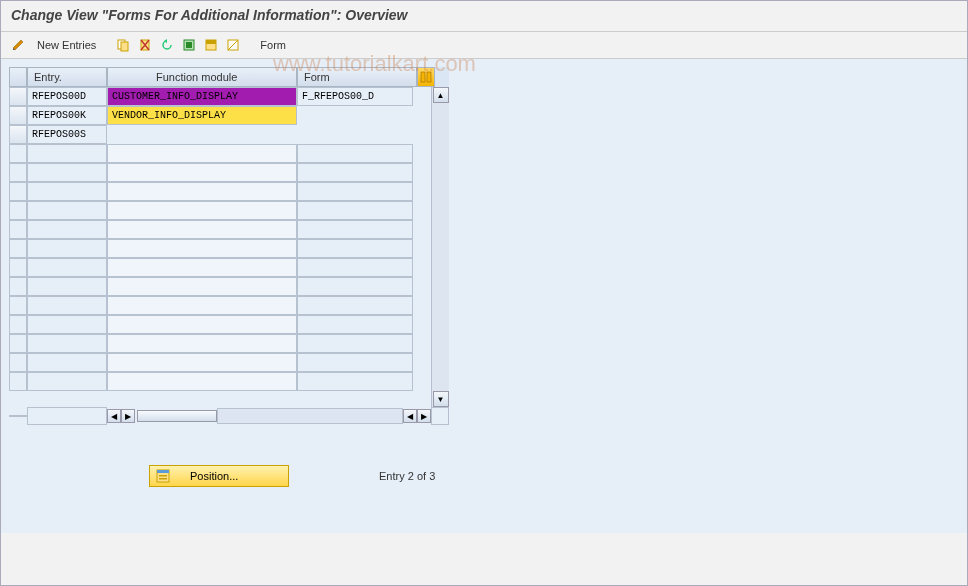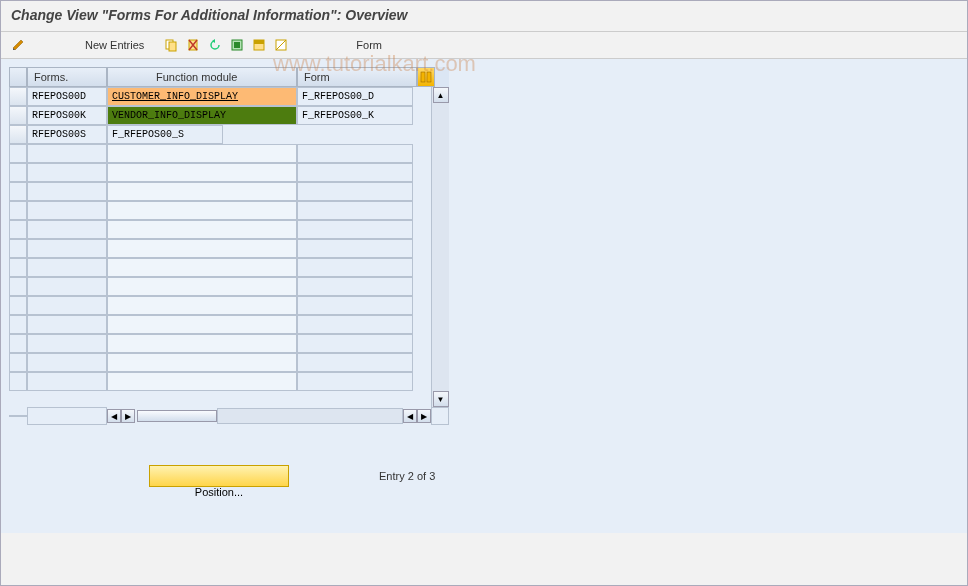--- a/index.html
+++ b/index.html
@@ -36,21 +36,20 @@
     width: 18px; height: 18px;
     display: inline-flex;
     align-items: center; justify-content: center;
     cursor: pointer;
     border: 1px solid transparent;
   }
   .tb-text {
     padding: 2px 6px;
     color: #333;
     cursor: pointer;
-    margin-left: 48px;
   }
   .tb-sep { width: 4px; }
   .content {
     background: #e6eef8;
     padding: 8px;
     height: calc(100% - 110px);
   }
   .grid-wrap {
     width: 440px;
     background: #e6eef8;
@@ -94,23 +93,23 @@
   .cell {
     border: 1px solid #b7c2d1;
     padding: 8px 4px;
     font-size: 10px;
     font-family: "Courier New", monospace;
     height: 19px;
     display:flex; align-items:center;
     overflow:hidden; white-space:nowrap;
   }
   .c-appl { width: 80px; background: #e6eef8; }
-  .c-func { width: 190px; background: #4d7c0f; }
+  .c-func { width: 190px; background: #fde047; }
   .c-form { width: 116px; background: #e6eef8; }
-  .c-func.selected { background: #fdba74; text-decoration: underline; }
+  .c-func.selected { background: #a21caf; }
   .empty .cell, .empty .sel { background: #e6eef8; }
   .empty .c-func { background: #eff5fb; }
   .vscroll {
     position: absolute;
     right: 0; top: 0;
     width: 18px; height: 100%;
     background: #dde5f0;
     border-left:1px solid #b7c2d1;
     display:flex; flex-direction:column; justify-content:space-between;
     align-items:center;
@@ -131,21 +130,20 @@
   }
   .pos-btn {
     width:140px; height:22px;
     background: linear-gradient(#fff2b0,#ffd54a);
     border:1px solid #c9a100;
     display:flex; align-items:center;
     padding: 0 6px;
     gap:20px;
     font-size:11px;
     cursor:pointer;
-    flex-direction:column;
   }
   .entry-text { font-size:11px; color:#333;}
   .watermark {
     position:absolute;
     top: 50px; left: 272px;
     font-size: 22px;
     color: rgba(200,120,60,0.35);
     pointer-events:none;
     font-family: Arial, sans-serif;
   }
@@ -205,47 +203,45 @@
       </svg>
   </span>
   <span class="tb-sep"></span>
   <span class="tb-text">Form</span>
 </div>
 
 <div class="content">
   <div class="grid-wrap">
     <div class="grid-header">
       <div class="gh-selector"></div>
-      <div class="gh-cell gh-appl">Forms.</div>
+      <div class="gh-cell gh-appl">Entry.</div>
       <div class="gh-cell gh-func">Function module</div>
       <div class="gh-cell gh-form">Form</div>
       <div class="gh-corner">
         <svg width="12" height="12" viewBox="0 0 12 12">
             <rect x="1" y="1" width="4" height="10" fill="#f4b400" stroke="#8a5a00" stroke-width="0.5"></rect>
             <rect x="7" y="1" width="4" height="10" fill="#f4b400" stroke="#8a5a00" stroke-width="0.5"></rect>
           </svg>
       </div>
     </div>
     <div class="grid-body">
       <div class="row">
         <div class="sel"></div>
         <div class="cell c-appl">RFEPOS00D</div>
         <div class="cell c-func selected">CUSTOMER_INFO_DISPLAY</div>
         <div class="cell c-form">F_RFEPOS00_D</div>
       </div>
       <div class="row">
         <div class="sel"></div>
         <div class="cell c-appl">RFEPOS00K</div>
         <div class="cell c-func">VENDOR_INFO_DISPLAY</div>
-        <div class="cell c-form">F_RFEPOS00_K</div>
       </div>
       <div class="row">
         <div class="sel"></div>
         <div class="cell c-appl">RFEPOS00S</div>
-        <div class="cell c-form">F_RFEPOS00_S</div>
       </div>
 
       <div class="row empty">
           <div class="sel"></div>
           <div class="cell c-appl"></div>
           <div class="cell c-func"></div>
           <div class="cell c-form"></div>
         </div>
       <div class="row empty">
           <div class="sel"></div>

